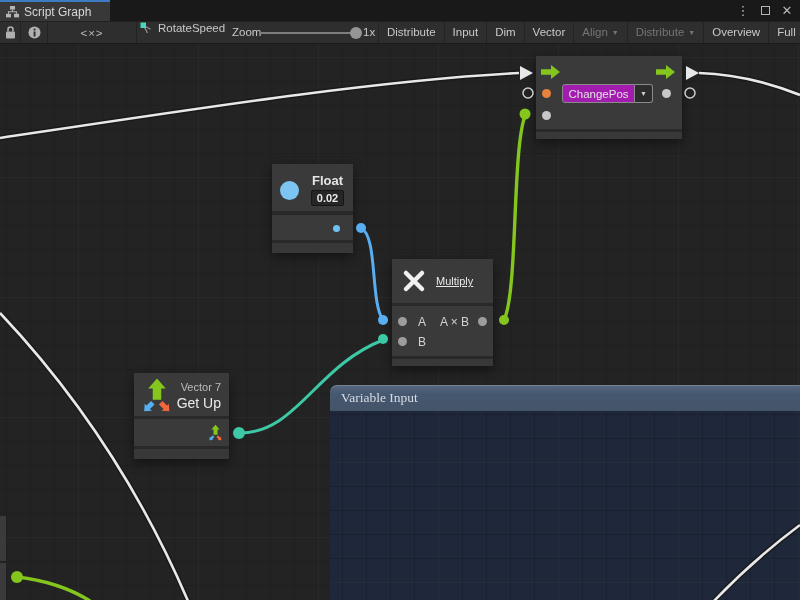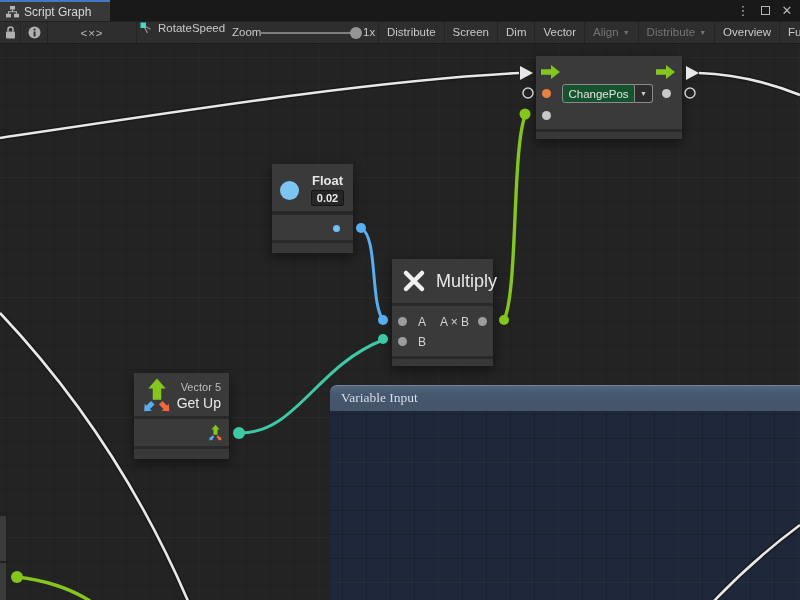--- a/index.html
+++ b/index.html
@@ -39,35 +39,35 @@
       linear-gradient(90deg, rgba(255,255,255,0.045) 1px, transparent 1px),
       linear-gradient(rgba(0,0,0,0.10) 1px, transparent 1px),
       linear-gradient(90deg, rgba(0,0,0,0.10) 1px, transparent 1px);
     background-size:120px 120px,120px 120px,24px 24px,24px 24px;
     background-position:0 13px,78px 0,0 13px,6px 0; }
 
   .node { position:absolute; background:#3a3a3a; box-shadow:0 4px 10px rgba(0,0,0,0.45); color:#e4e4e4; }
   .nfoot { position:absolute; left:0; width:100%; border-top:3px solid #292929; background:#383838; }
   .dot { position:absolute; width:9px; height:9px; border-radius:50%; background:#9d9d9d; }
   .dot.sm { width:7px; height:7px; }
-  .g-select { position:absolute; left:26px; top:28px; width:73px; height:19px; background:#14532d;
+  .g-select { position:absolute; left:26px; top:28px; width:73px; height:19px; background:#a21caf;
     border:1px solid #8a8a8a; border-radius:3px 0 0 3px; color:#e2e2e2; font-size:11.5px;
     display:flex; align-items:center; justify-content:center; }
   .g-selbtn { position:absolute; left:99px; top:28px; width:18px; height:19px; background:#2c2c2c;
     border:1px solid #8a8a8a; border-left:none; border-radius:0 3px 3px 0; color:#cccccc;
     display:flex; align-items:center; justify-content:center; font-size:7px; }
 
   
   .f-circle { position:absolute; left:8px; top:17px; width:19px; height:19px; border-radius:50%; background:#7cc5f2; }
   .f-title { position:absolute; right:10px; top:9px; font-size:13px; color:#e6e6e6; }
   .f-field { position:absolute; right:9px; top:26px; width:33px; height:16px; background:#262626;
     border:1px solid #161616; border-radius:2px; color:#eaeaea; font-size:11px; text-align:center; line-height:14px; }
 
   
-  .m-title { position:absolute; left:44px; top:0; height:44px; line-height:44px; font-size:18px; color:#e8e8e8; }
+  .m-title { position:absolute; left:44px; top:0; height:44px; line-height:44px; font-size:11px; color:#e8e8e8;text-decoration:underline; }
   .plabel { position:absolute; font-size:12px; color:#d2d2d2; transform:translateY(-50%); }
 
   
   .v-type { position:absolute; right:8px; top:8px; font-size:11px; color:#bdbdbd; }
   .v-title { position:absolute; right:8px; top:22px; font-size:14px; color:#eaeaea; }
 
   
   .vpanel { position:absolute; left:330px; top:341px; width:470px; height:215px; border-radius:7px 0 0 0; }
   .vpanel-head { position:absolute; left:0; top:0; width:100%; height:26px; border-radius:7px 0 0 0;
     background:linear-gradient(#56697f,#46586f 35%,#445469); box-shadow:inset 0 1px 0 rgba(255,255,255,0.18);
@@ -138,21 +138,21 @@
         <rect x="0.5" y="0.5" width="5.5" height="5.5" fill="#49d6bc"></rect>
       </svg>
       <span>RotateSpeed</span>
     </div>
     <span class="zoomlbl">Zoom</span>
     <div class="ztrack"></div>
     <div class="zthumb"></div>
     <span class="zval">1x</span>
     <div class="rbtns">
       <span class="rb">Distribute</span>
-      <span class="rb">Screen</span>
+      <span class="rb">Input</span>
       <span class="rb">Dim</span>
       <span class="rb">Vector</span>
       <span class="rb dis"><span>Align</span><span class="caret">▼</span></span>
       <span class="rb dis"><span>Distribute</span><span class="caret">▼</span></span>
       <span class="rb">Overview</span>
       <span class="rb" style="border-right:none;">Full Screen</span>
     </div>
   </div>
 
   <div class="canvas">
@@ -192,21 +192,21 @@
       </div>
       <div class="nfoot" style="top:97px; height:10px;"></div>
     </div>
 
     <div class="node" style="left:134px; top:329px; width:95px; height:86px;">
       <svg width="34" height="38" viewBox="0 0 34 38" style="position:absolute; left:6px; top:4px;">
         <use href="#uparrow" fill="#84c61e" transform="translate(17,12) scale(1.25)"></use>
         <use href="#uparrow" fill="#57aef0" transform="translate(8.5,30) rotate(225) scale(0.72)"></use>
         <use href="#uparrow" fill="#f2683c" transform="translate(25,30) rotate(135) scale(0.72)"></use>
       </svg>
-      <div class="v-type">Vector 5</div>
+      <div class="v-type">Vector 7</div>
       <div class="v-title">Get Up</div>
       <div style="position:absolute; left:0; top:43px; width:100%; height:30px; border-top:3px solid #292929;">
         <svg width="17" height="18" viewBox="0 0 34 38" style="position:absolute; right:5px; top:5px;">
           <use href="#uparrow" fill="#84c61e" transform="translate(17,12) scale(1.25)"></use>
           <use href="#uparrow" fill="#57aef0" transform="translate(8.5,30) rotate(225) scale(0.72)"></use>
           <use href="#uparrow" fill="#f2683c" transform="translate(25,30) rotate(135) scale(0.72)"></use>
         </svg>
       </div>
       <div class="nfoot" style="top:73px; height:13px;"></div>
     </div>

